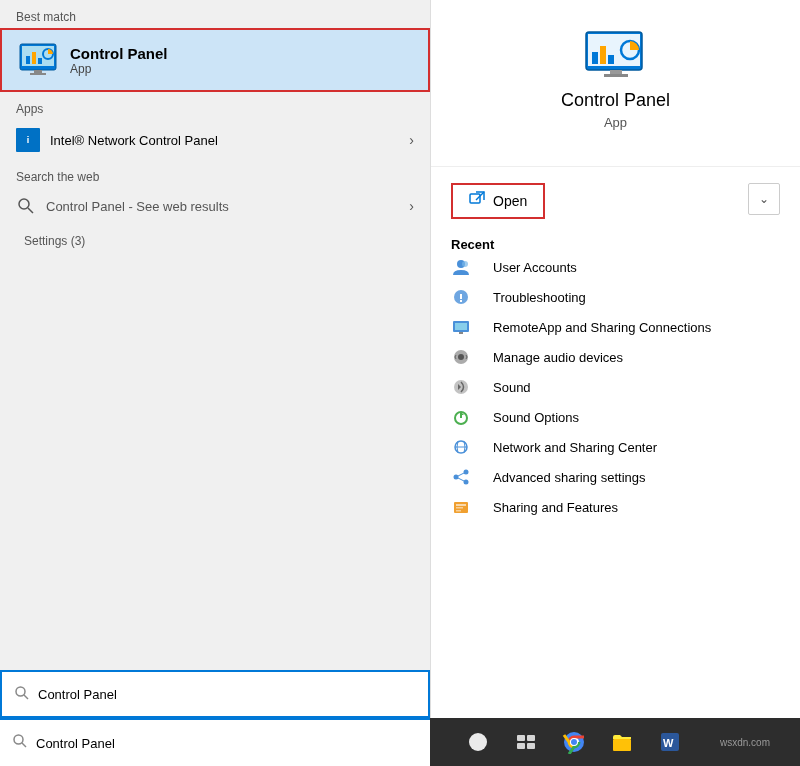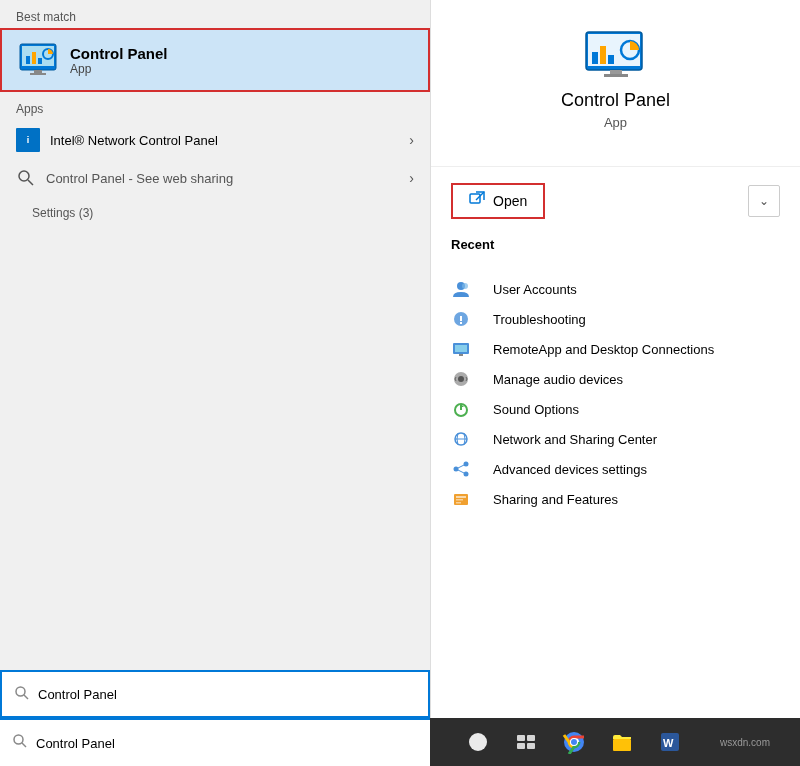--- a/index.html
+++ b/index.html
@@ -78,21 +78,21 @@
     }
     .web-search-left { display: flex; align-items: center; }
     .web-search-icon { width: 20px; height: 20px; margin-right: 10px; flex-shrink: 0; color: #555; }
     .web-search-text { font-size: 13px; color: #000; }
     .web-search-text span { font-weight: 400; color: #555; }
 
     
     .settings-label {
       font-size: 12px;
       color: #555;
-      padding: 10px 16px 4px 32px;
+      padding: 10px 16px 4px 24px;
     }
 
     
     .spacer { flex: 1; }
 
     
     .right-panel {
       flex: 1;
       background: white;
       display: flex;
@@ -122,21 +122,20 @@
       margin-bottom: 4px;
     }
     .right-app-type {
       font-size: 13px;
       color: #555;
       margin-bottom: 16px;
     }
 
     .open-btn-wrapper {
       display: flex;
-      align-items: center;
       justify-content: space-between;
       width: 100%;
       padding: 0 20px;
       margin-bottom: 8px;
       gap: 44px;
     }
 
     .open-btn {
       display: flex;
       align-items: center;
@@ -161,21 +160,21 @@
       color: #555;
       font-size: 12px;
       border-radius: 2px;
     }
 
     .recent-section { padding: 10px 20px; }
     .recent-label {
       font-size: 13px;
       font-weight: 700;
       color: #000;
-      margin-bottom: 22px;
+      margin-bottom: 0;
     }
 
     .recent-item {
       display: flex;
       align-items: center;
       padding: 5px 0;
       cursor: pointer;
       gap: 12px;
     }
     .recent-item-icon {
@@ -264,31 +263,32 @@
     <div class="section-label">Apps</div>
 
     <div class="apps-item">
       <div class="apps-item-left">
         <div class="apps-item-icon intel-icon">i</div>
         <span class="apps-item-text">Intel® Network Control Panel</span>
       </div>
       <span class="apps-item-arrow">›</span>
     </div>
 
+    <div class="section-label">Search the web</div>
 
     <div class="web-search-item">
       <div class="web-search-left">
         <div class="web-search-icon">
           <svg width="20" height="20" viewBox="0 0 20 20" fill="none" xmlns="http://www.w3.org/2000/svg">
             <circle cx="8" cy="8" r="5" stroke="#555" stroke-width="1.5"></circle>
             <line x1="12" y1="12" x2="17" y2="17" stroke="#555" stroke-width="1.5"></line>
           </svg>
         </div>
         <span class="web-search-text">
-          <span>Control Panel</span><span style="color:#555"> - See web sharing</span>
+          <span>Control Panel</span><span style="color:#555"> - See web results</span>
         </span>
       </div>
       <span class="apps-item-arrow">›</span>
     </div>
 
     <div class="settings-label">Settings (3)</div>
 
     <div class="spacer"></div>
 
     <div class="bottom-search-area">
@@ -370,35 +370,45 @@
       </div>
 
       <div class="recent-item">
         <div class="recent-item-icon">
           <svg width="20" height="20" viewBox="0 0 20 20" xmlns="http://www.w3.org/2000/svg">
             <rect x="2" y="4" width="16" height="11" rx="1" fill="#4a90d9"></rect>
             <rect x="4" y="6" width="12" height="7" fill="#87ceeb"></rect>
             <rect x="8" y="15" width="4" height="2" fill="#888"></rect>
           </svg>
         </div>
-        <span class="recent-item-text">RemoteApp and Desktop Connections</span>
+        <span class="recent-item-text">RemoteApp and Sharing Connections</span>
       </div>
 
       <div class="recent-item">
         <div class="recent-item-icon">
           <svg width="20" height="20" viewBox="0 0 20 20" xmlns="http://www.w3.org/2000/svg">
             <circle cx="10" cy="10" r="7" fill="#888" opacity="0.7"></circle>
             <circle cx="10" cy="10" r="3" fill="#555"></circle>
             <path d="M5 8 Q3 10 5 12" stroke="#666" stroke-width="1" fill="none"></path>
             <path d="M15 8 Q17 10 15 12" stroke="#666" stroke-width="1" fill="none"></path>
           </svg>
         </div>
         <span class="recent-item-text">Manage audio devices</span>
       </div>
 
+      <div class="recent-item">
+        <div class="recent-item-icon">
+          <svg width="20" height="20" viewBox="0 0 20 20" xmlns="http://www.w3.org/2000/svg">
+            <circle cx="10" cy="10" r="7" fill="#888" opacity="0.5"></circle>
+            <path d="M7 7 L10 10 L7 13" fill="#666"></path>
+            <path d="M10 5 Q15 10 10 15" stroke="#666" stroke-width="1.5" fill="none"></path>
+          </svg>
+        </div>
+        <span class="recent-item-text">Sound</span>
+      </div>
 
       <div class="recent-item">
         <div class="recent-item-icon">
           <svg width="20" height="20" viewBox="0 0 20 20" xmlns="http://www.w3.org/2000/svg">
             <circle cx="10" cy="11" r="6" fill="none" stroke="#4caf50" stroke-width="2"></circle>
             <path d="M10 5 L10 11" stroke="#4caf50" stroke-width="2"></path>
             <path d="M10 5 L13 8 L10 8" fill="#4caf50"></path>
           </svg>
         </div>
         <span class="recent-item-text">Sound Options</span>
@@ -419,21 +429,21 @@
       <div class="recent-item">
         <div class="recent-item-icon">
           <svg width="20" height="20" viewBox="0 0 20 20" xmlns="http://www.w3.org/2000/svg">
             <circle cx="5" cy="10" r="2.5" fill="#4a90d9"></circle>
             <circle cx="15" cy="5" r="2.5" fill="#4a90d9"></circle>
             <circle cx="15" cy="15" r="2.5" fill="#4a90d9"></circle>
             <line x1="7" y1="9" x2="13" y2="6" stroke="#4a90d9" stroke-width="1"></line>
             <line x1="7" y1="11" x2="13" y2="14" stroke="#4a90d9" stroke-width="1"></line>
           </svg>
         </div>
-        <span class="recent-item-text">Advanced devices settings</span>
+        <span class="recent-item-text">Advanced sharing settings</span>
       </div>
 
       <div class="recent-item">
         <div class="recent-item-icon">
           <svg width="20" height="20" viewBox="0 0 20 20" xmlns="http://www.w3.org/2000/svg">
             <rect x="3" y="5" width="14" height="11" rx="1" fill="#f0a030"></rect>
             <rect x="5" y="7" width="10" height="2" fill="white" opacity="0.6"></rect>
             <rect x="5" y="10" width="7" height="1.5" fill="white" opacity="0.5"></rect>
             <rect x="5" y="13" width="5" height="1.5" fill="white" opacity="0.5"></rect>
           </svg>

